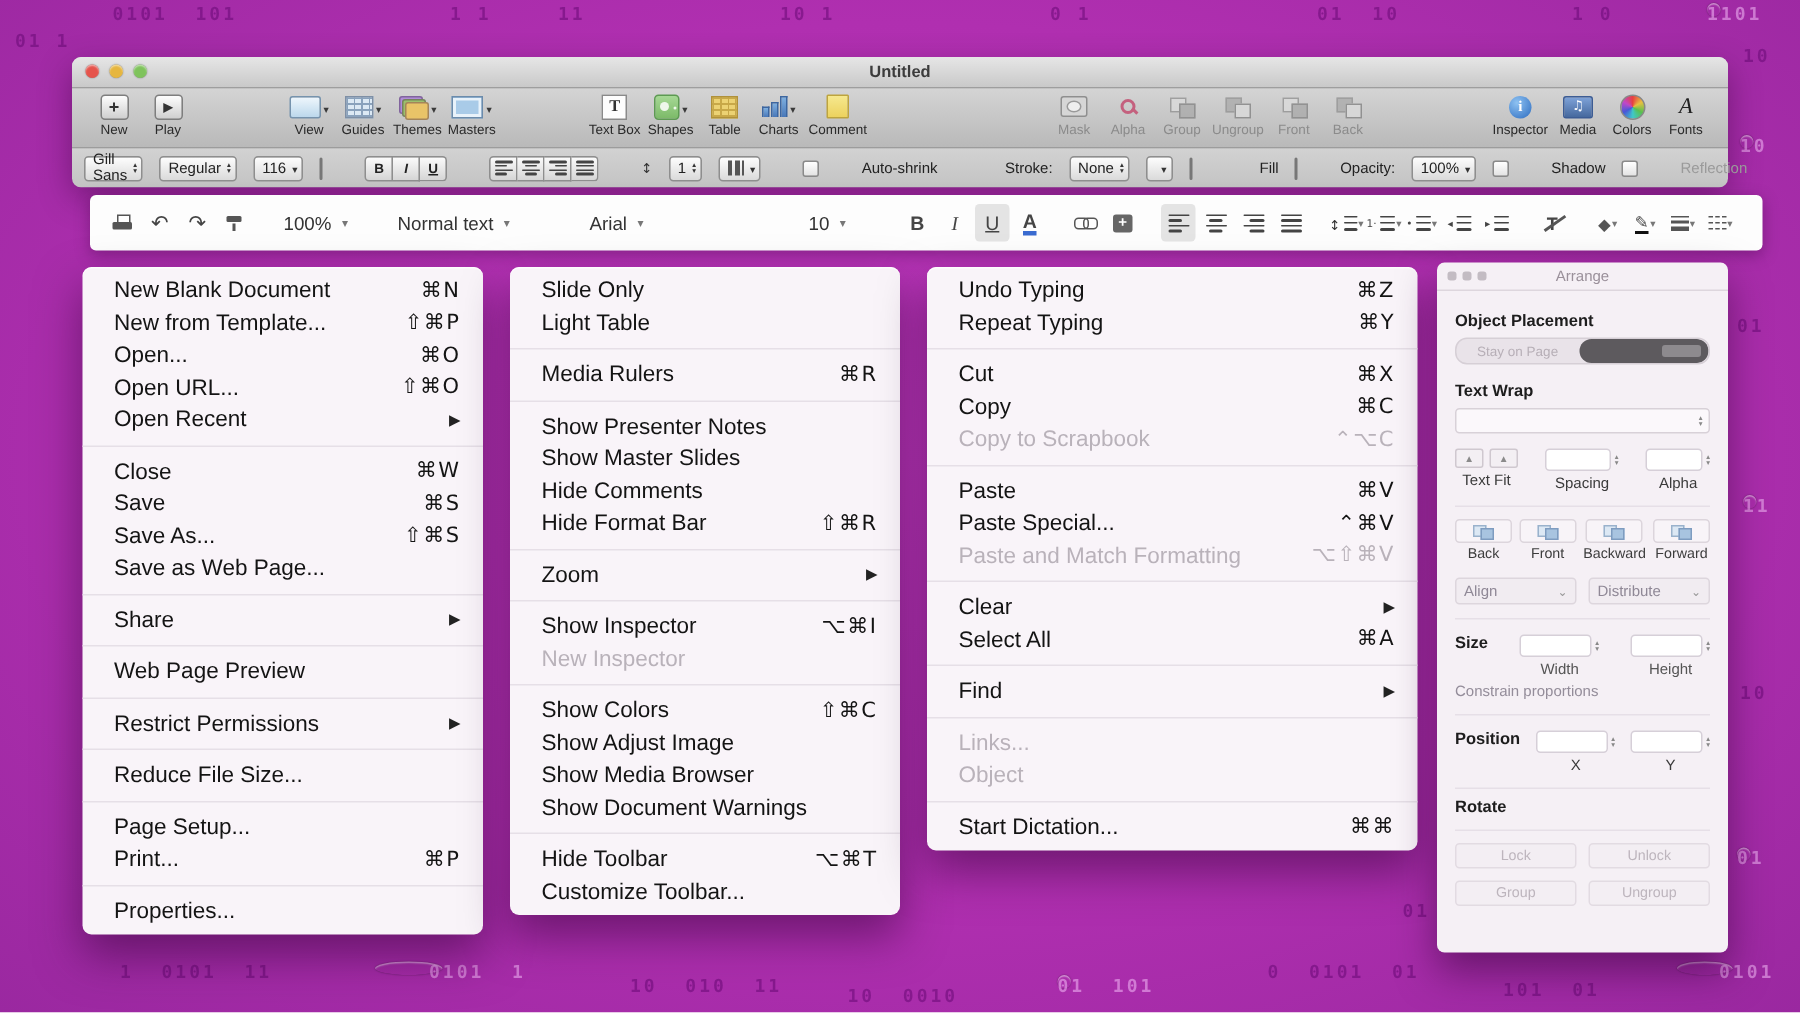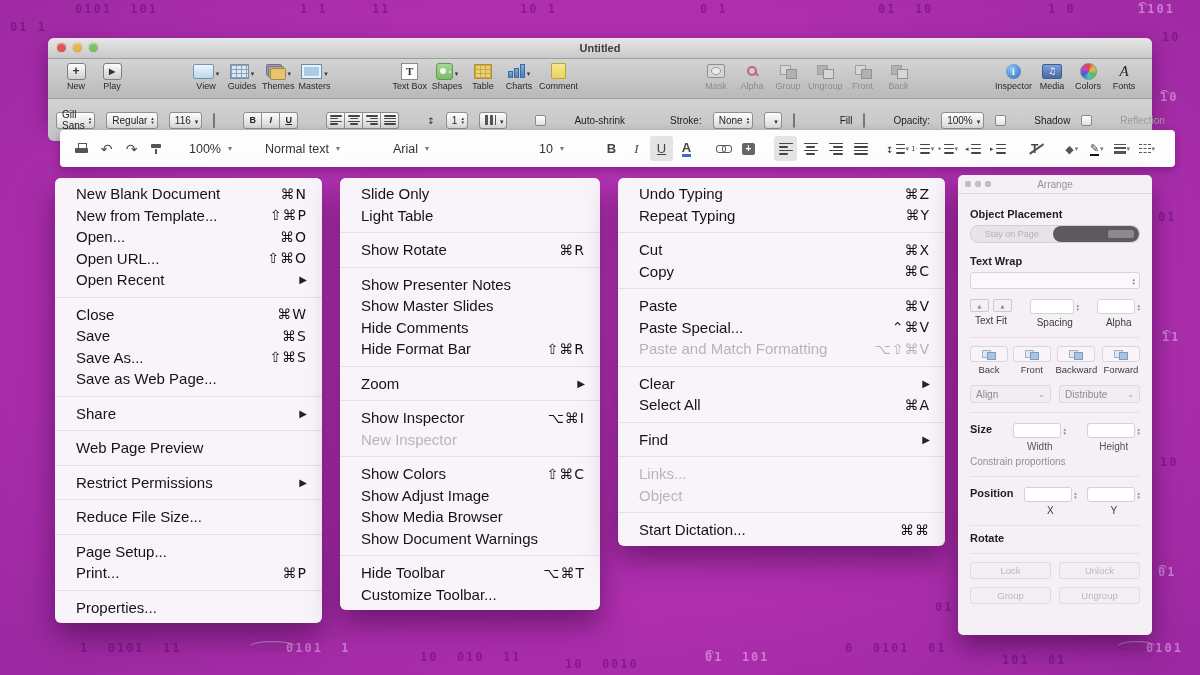--- a/index.html
+++ b/index.html
@@ -68,21 +68,21 @@
   .i-inspector::before{content:"i";color:#fff;font-size:10px;font-weight:bold;font-family:"Liberation Serif",serif;}
   .i-media{width:18px;height:13px;border-radius:2px;border:1px solid #3c5c94;background:linear-gradient(#7ea2d8,#46699e);
     display:flex;align-items:center;justify-content:center;}
   .i-media::before{content:"♫";font-size:9px;color:#fff;font-family:"DejaVu Sans",sans-serif;}
   .i-colors{width:15px;height:15px;border-radius:50%;border:1px solid #888;
     background:conic-gradient(#e84040,#e8c040,#58c050,#40c8c8,#4858d8,#c048c8,#e84040);}
   .i-fonts::before{content:"A";font-family:"Liberation Serif",serif;font-style:italic;font-size:15px;color:#222;}
 
   
   .kn-format{height:26px;background:linear-gradient(#d2d2d2,#c3c3c3);border-top:1px solid #9c9c9c;border-radius:0 0 6px 6px;
-    display:flex;align-items:center;padding:8px 8px;gap:11px;font-size:10px;color:#222;}
+    display:flex;align-items:center;padding:0 8px;gap:11px;font-size:10px;color:#222;}
   .fsel{background:linear-gradient(#fdfdfd,#dadada);border:1px solid #8e8e8e;border-radius:3px;height:15px;
     display:flex;align-items:center;justify-content:space-between;padding:0 3px 0 5px;gap:4px;font-size:10px;}
   .stp{display:flex;flex-direction:column;font-size:5px;line-height:4px;color:#333;font-family:"DejaVu Sans",sans-serif;}
   .stp::before{content:"▴";} .stp::after{content:"▾";}
   .dd::after{content:"▾";font-size:7px;color:#333;}
   .swatch{height:13px;border:1px solid #777;border-radius:2px;}
   .joined{display:flex;}
   .btn3{width:17px;height:15px;background:linear-gradient(#fbfbfb,#d5d5d5);border:1px solid #8e8e8e;
     display:flex;align-items:center;justify-content:center;font-size:9px;font-weight:bold;color:#222;}
   .joined .btn3+.btn3{border-left:none;}
@@ -723,21 +723,21 @@
     </div>
   <div class="menu" id="view-menu">
       <div class="menu-item">
         <span class="mi-label">Slide Only</span>
       </div>
       <div class="menu-item">
         <span class="mi-label">Light Table</span>
       </div>
       <div class="menu-sep"></div>
       <div class="menu-item">
-        <span class="mi-label">Show Rotate</span>
+        <span class="mi-label">Media Rulers</span>
         <span class="mi-short">⌘R</span>
       </div>
       <div class="menu-sep"></div>
       <div class="menu-item">
         <span class="mi-label">Show Presenter Notes</span>
       </div>
       <div class="menu-item">
         <span class="mi-label">Show Master Slides</span>
       </div>
       <div class="menu-item">
@@ -793,20 +793,24 @@
         <span class="mi-short">⌘Y</span>
       </div>
       <div class="menu-sep"></div>
       <div class="menu-item">
         <span class="mi-label">Cut</span>
         <span class="mi-short">⌘X</span>
       </div>
       <div class="menu-item">
         <span class="mi-label">Copy</span>
         <span class="mi-short">⌘C</span>
+      </div>
+      <div class="menu-item disabled">
+        <span class="mi-label">Copy to Scrapbook</span>
+        <span class="mi-short">⌃⌥C</span>
       </div>
       <div class="menu-sep"></div>
       <div class="menu-item">
         <span class="mi-label">Paste</span>
         <span class="mi-short">⌘V</span>
       </div>
       <div class="menu-item">
         <span class="mi-label">Paste Special...</span>
         <span class="mi-short">⌃⌘V</span>
       </div>

